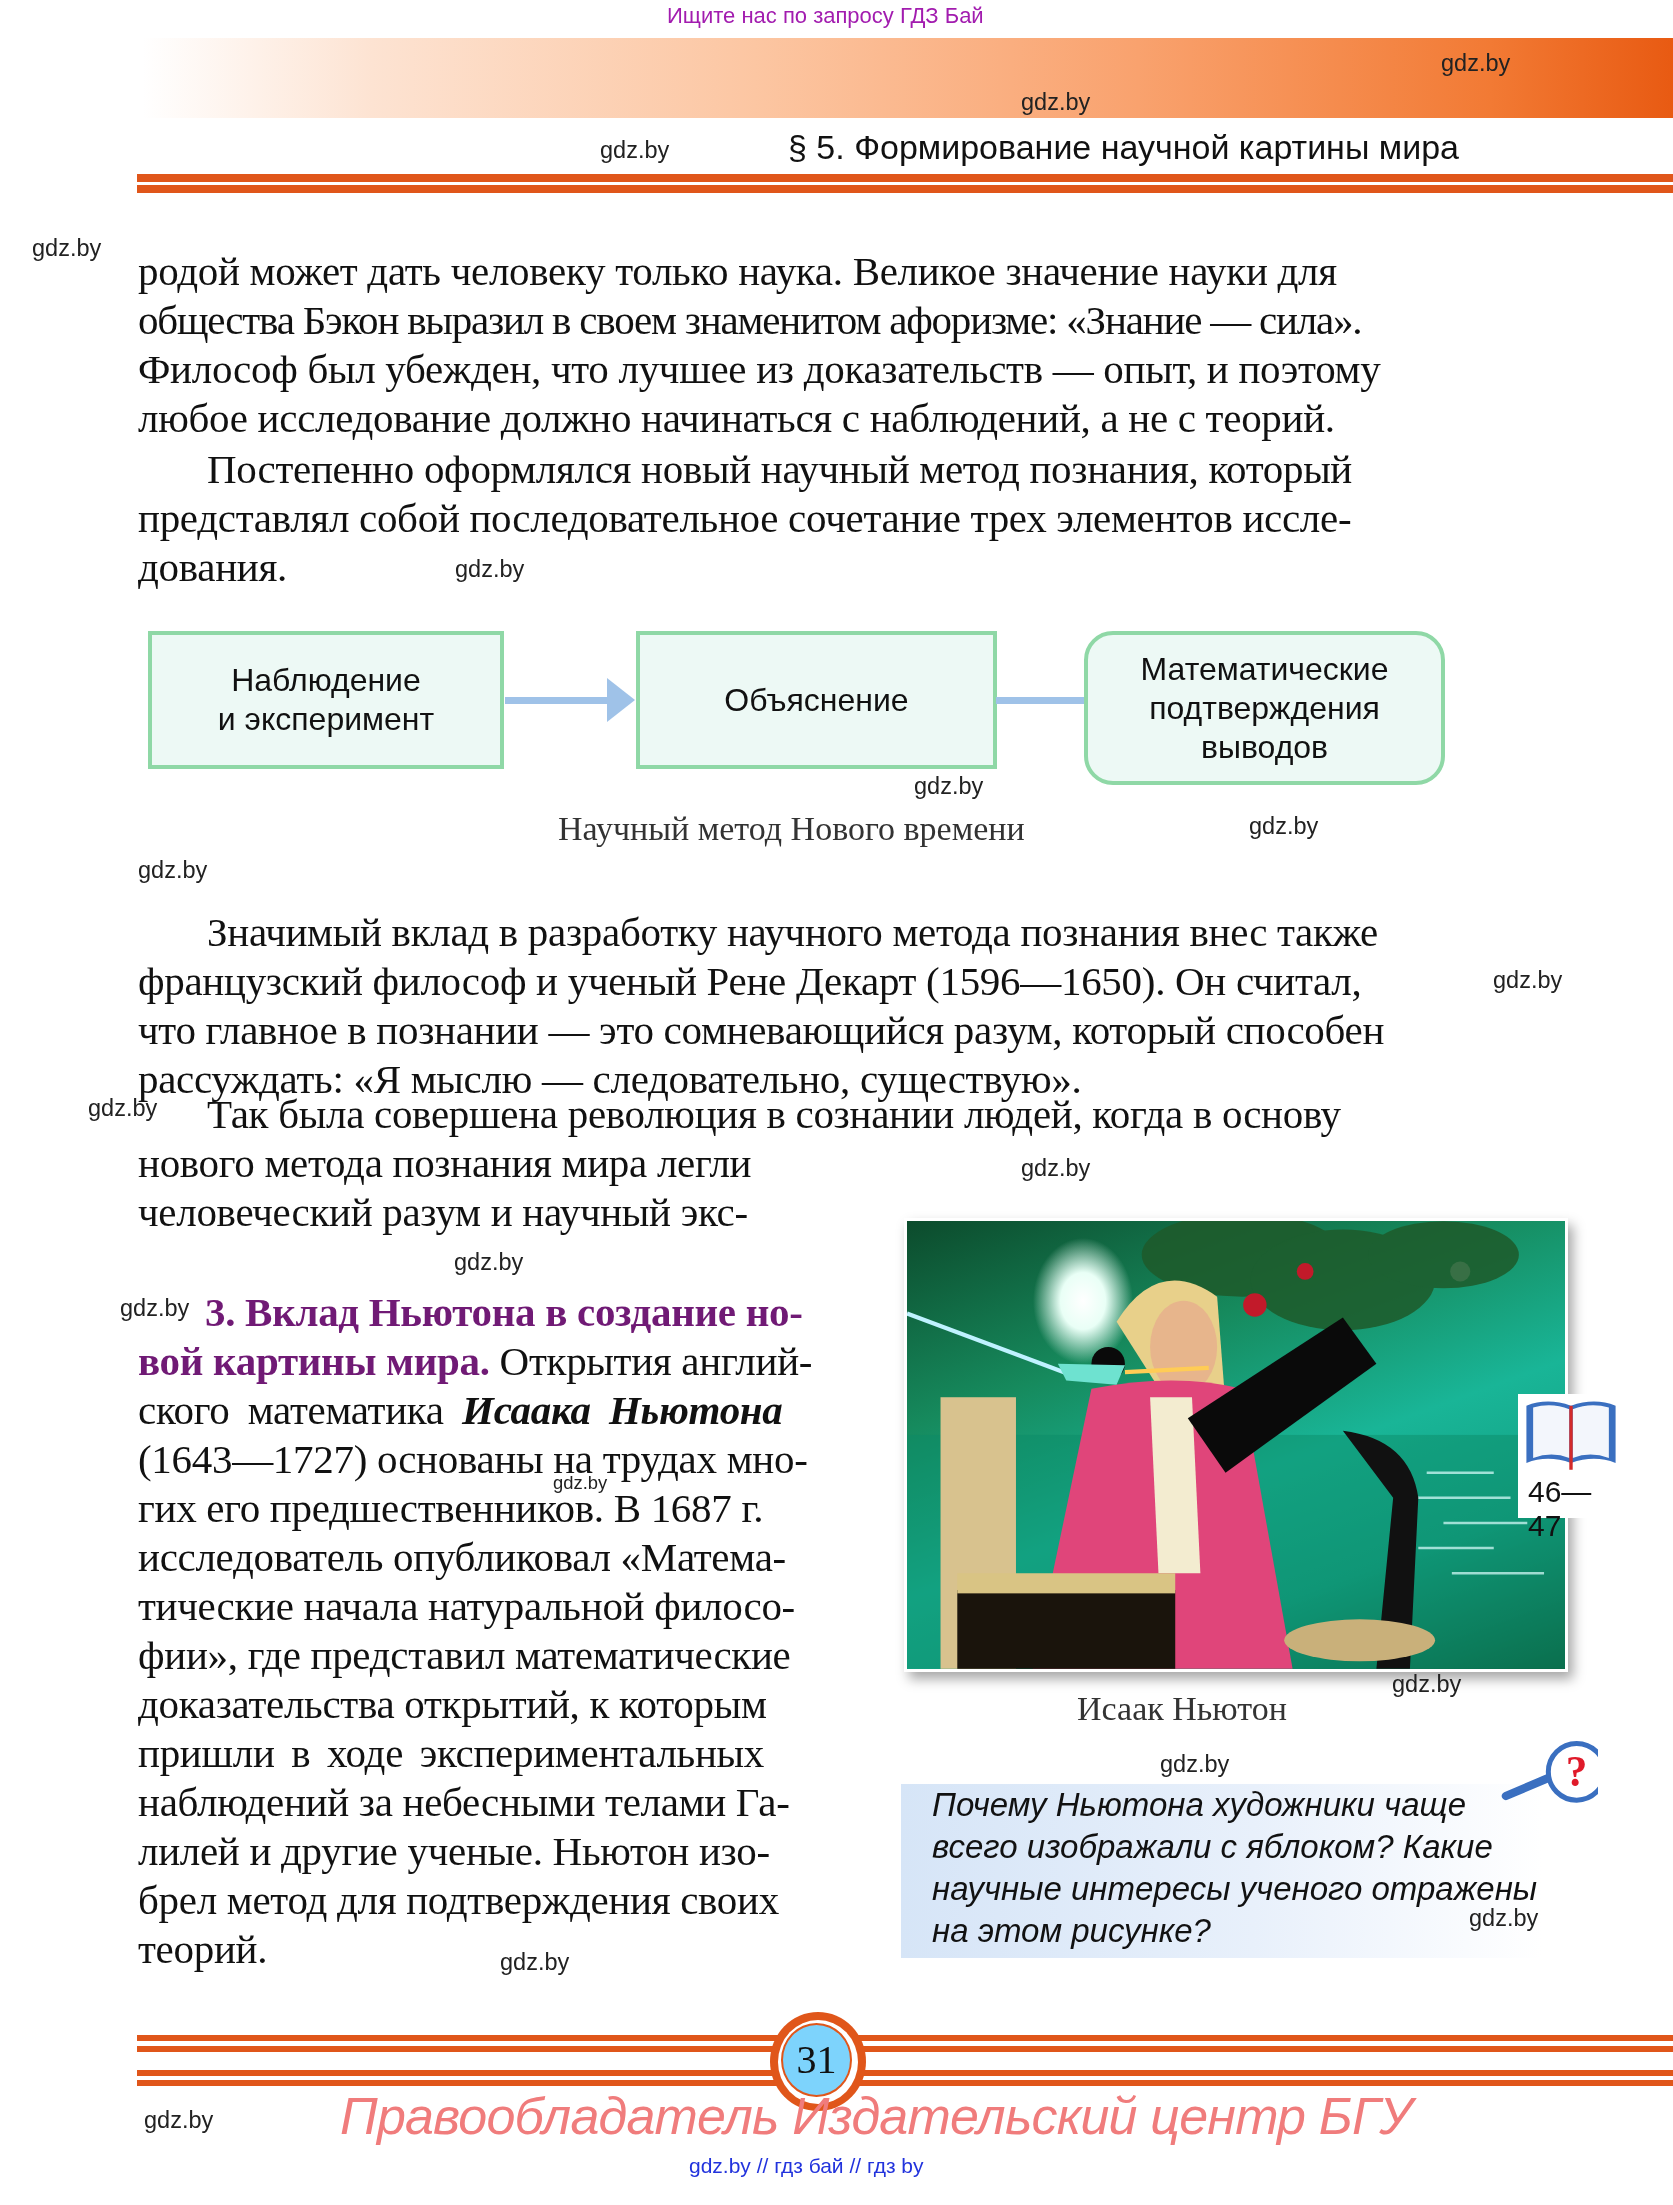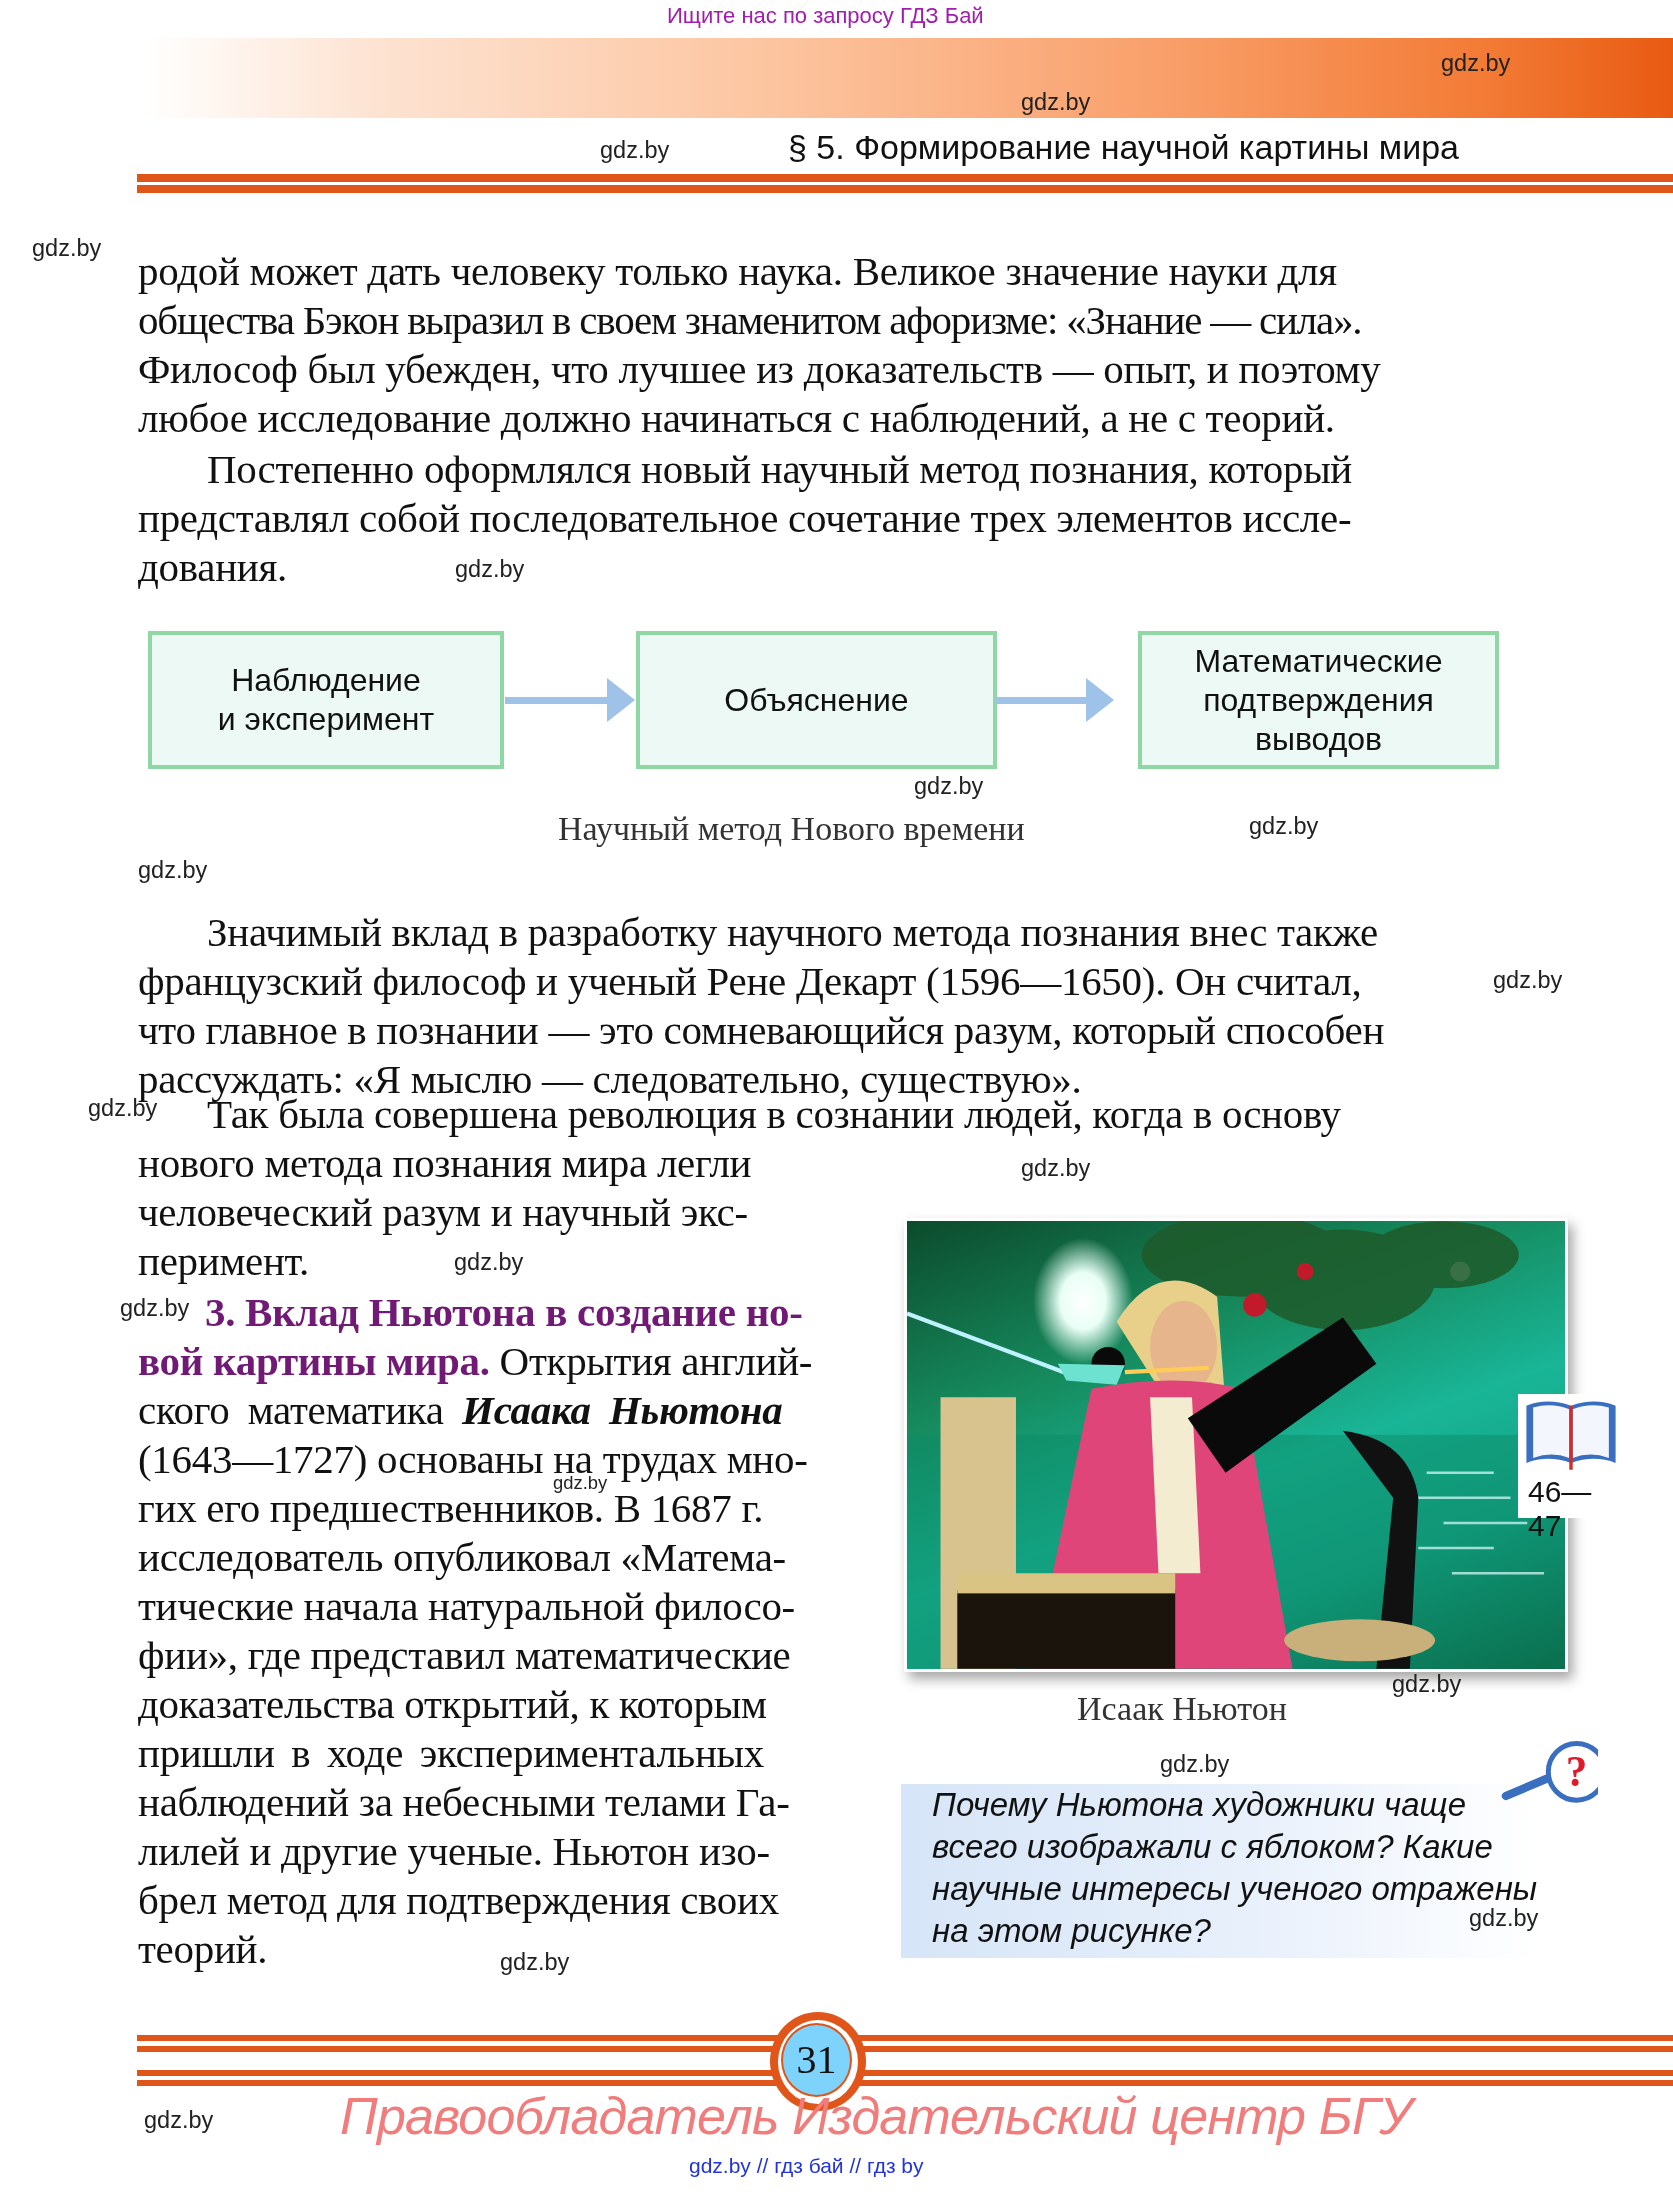--- a/index.html
+++ b/index.html
@@ -68,21 +68,21 @@
 </div>
 <div class="flow-arrow" style="left:505px;top:697px;width:105px;"></div>
 <div class="flow-arrow-head" style="left:607px;top:678px;"></div>
 
 <div class="flow-box" style="left:636px;top:631px;width:361px;height:138px;">
   <div>Объяснение</div>
 </div>
 <div class="flow-arrow" style="left:996px;top:697px;width:92px;"></div>
 <div class="flow-arrow-head" style="left:1086px;top:678px;"></div>
 
-<div class="flow-box" style="left:1138px;top:631px;width:361px;height:138px;">
+<div class="flow-box" style="left:1084px;top:631px;width:361px;height:154px;border-radius:29px;">
   <div>
     <div>Математические</div>
     <div>подтверждения</div>
     <div>выводов</div>
   </div>
 </div>
 <div class="wm" style="left:914px;top:773px;">gdz.by</div>
 <div class="caption" style="left:558px;top:810px;">Научный метод Нового времени</div>
 <div class="wm" style="left:1249px;top:813px;">gdz.by</div>
 <div class="wm" style="left:138px;top:857px;">gdz.by</div>
@@ -93,21 +93,20 @@
   <div>что главное в познании — это сомневающийся разум, который способен</div>
   <div>рассуждать: «Я мыслю — следовательно, существую».</div>
 </div>
 <div class="wm" style="left:1493px;top:967px;">gdz.by</div>
 
 <div class="wm" style="left:88px;top:1095px;">gdz.by</div>
 <div class="body-text" style="left:138px;top:1090px;">
   <div style="padding-left:69px;">Так была совершена революция в сознании людей, когда в основу</div>
   <div>нового метода познания мира легли</div>
   <div>человеческий разум и научный экс-</div>
-  <div>перимент.</div>
 </div>
 <div class="wm" style="left:1021px;top:1155px;">gdz.by</div>
 <div class="wm" style="left:454px;top:1249px;">gdz.by</div>
 
 <div class="wm" style="left:120px;top:1295px;">gdz.by</div>
 <div class="body-text" style="left:138px;top:1288px;">
   <div style="padding-left:67px;"><span class="heading-orange">3. Вклад Ньютона в создание но-</span></div>
   <div><span class="heading-orange">вой картины мира.</span><span> Открытия англий-</span></div>
   <div style="word-spacing:8.4px;"><span>ского математика </span><b><i>Исаака Ньютона</i></b></div>
   <div>(1643—1727) основаны на трудах мно-</div>

